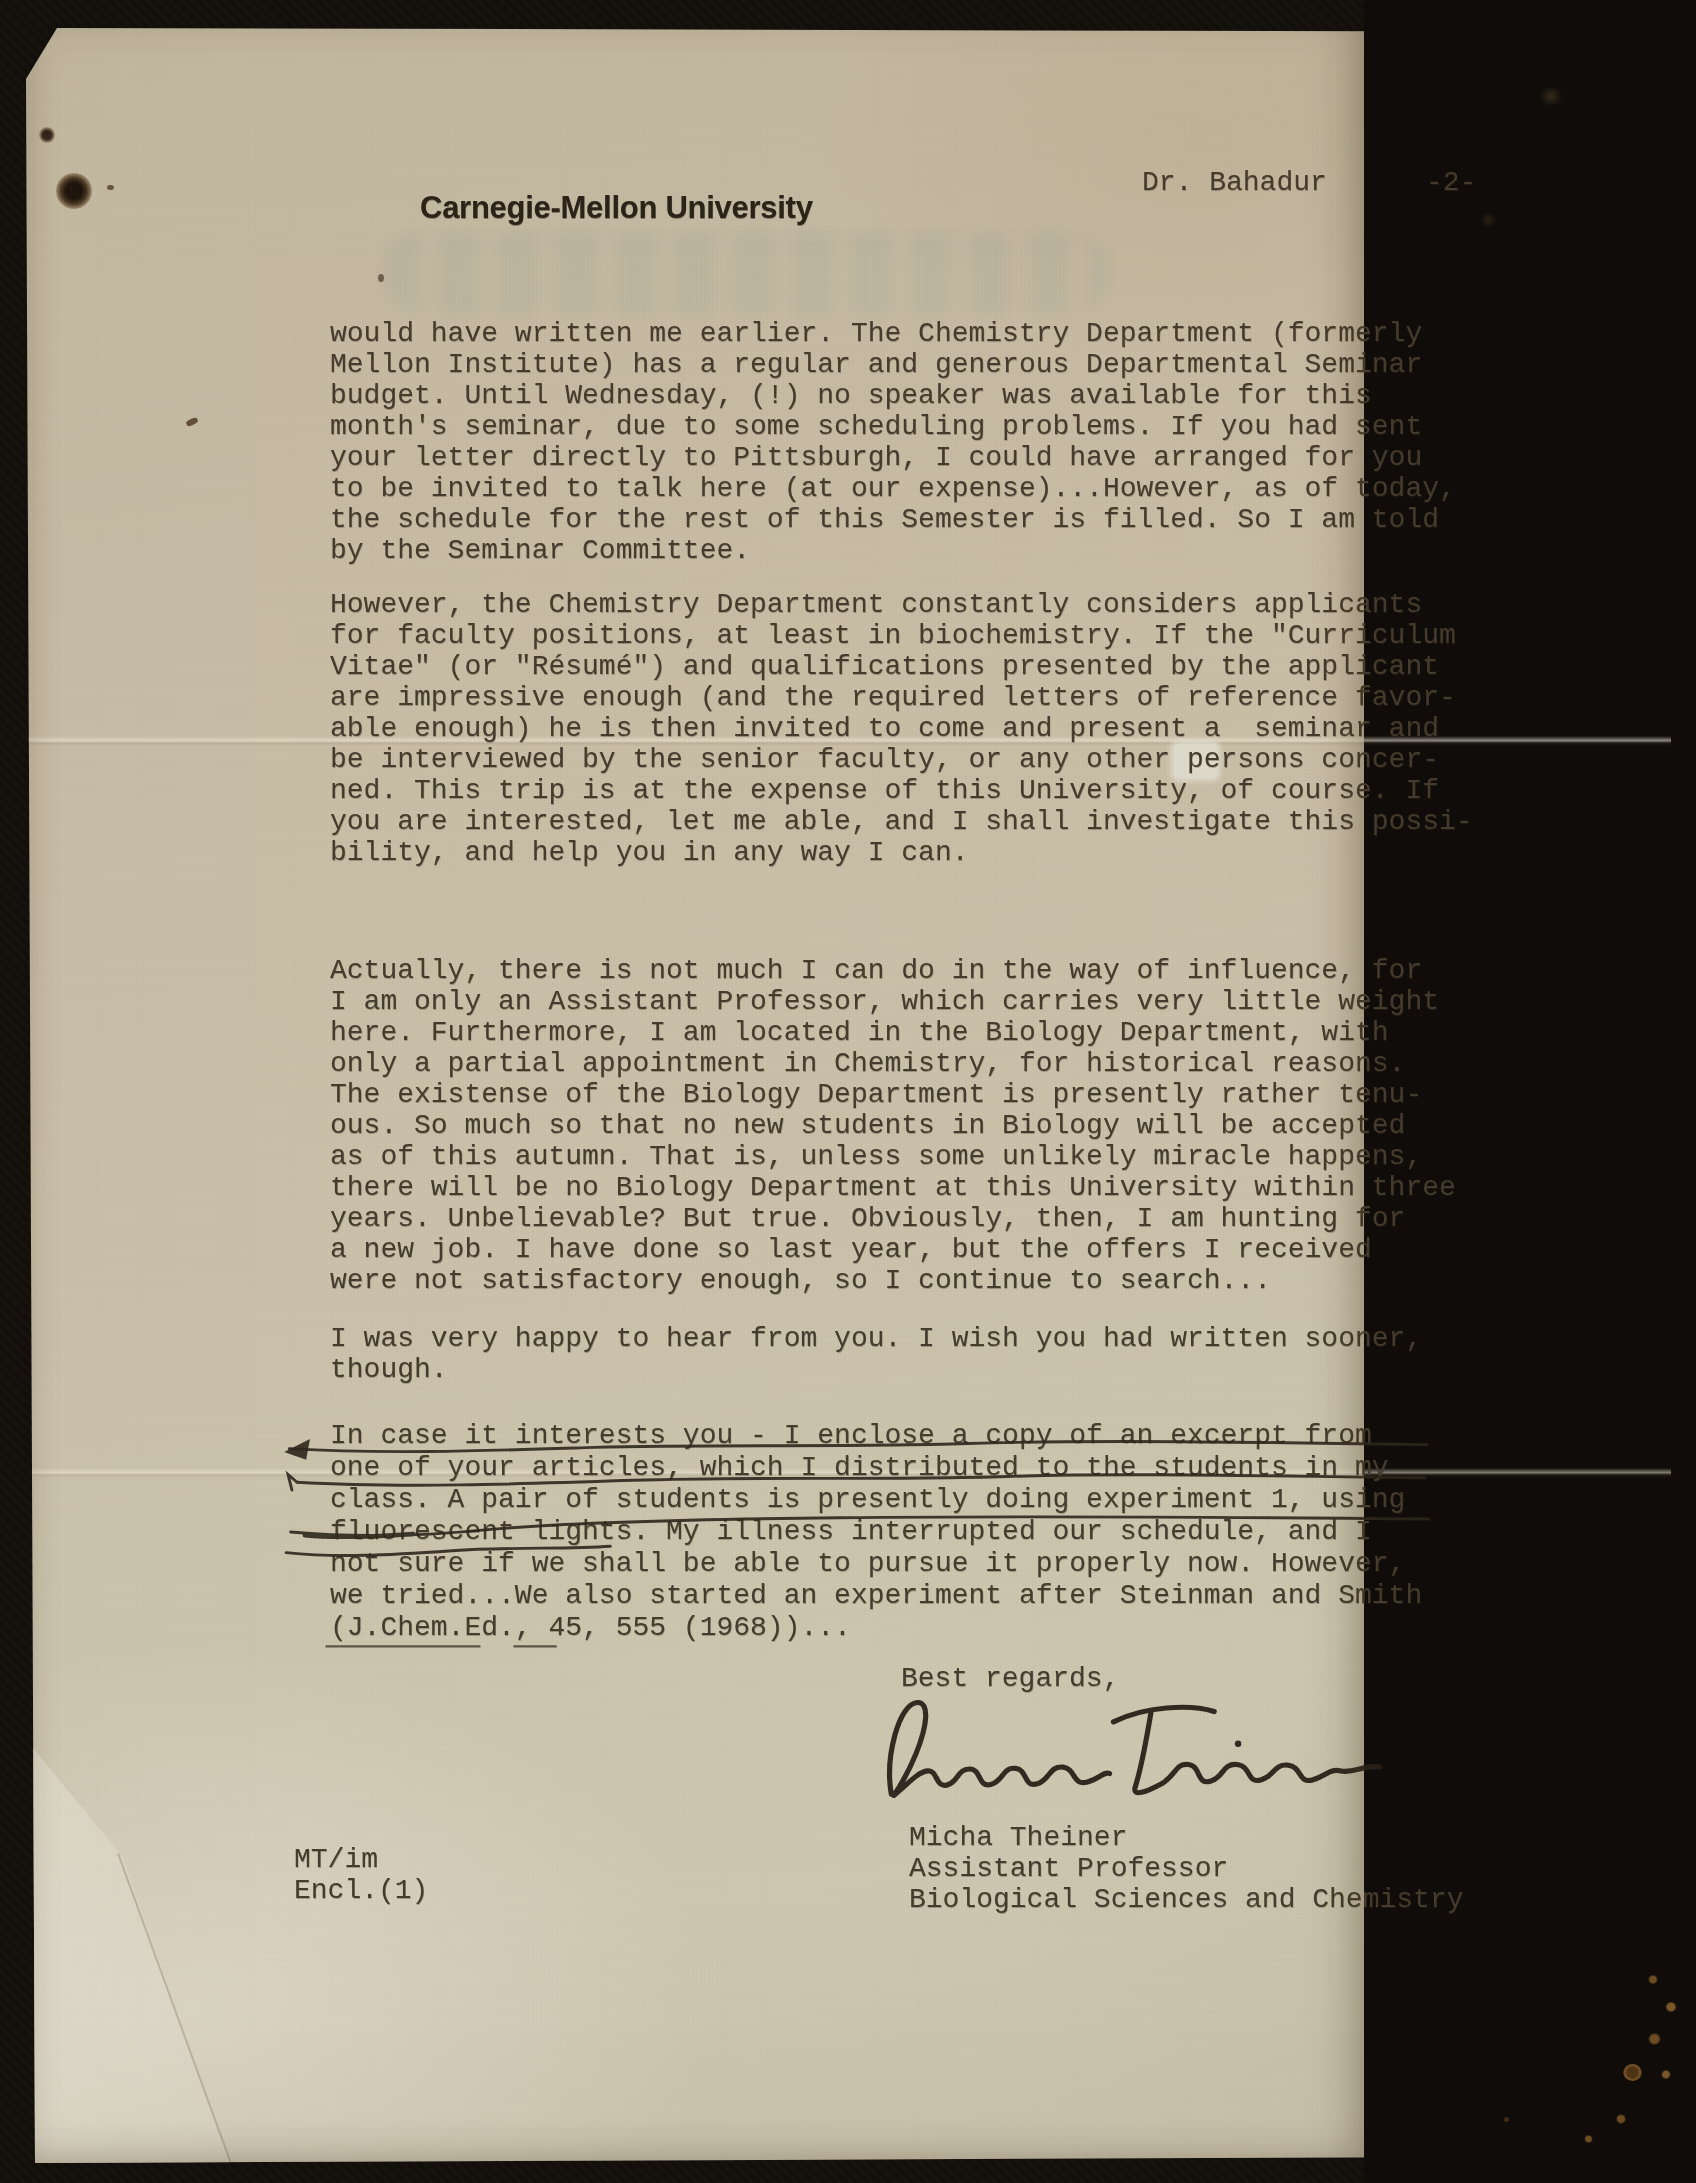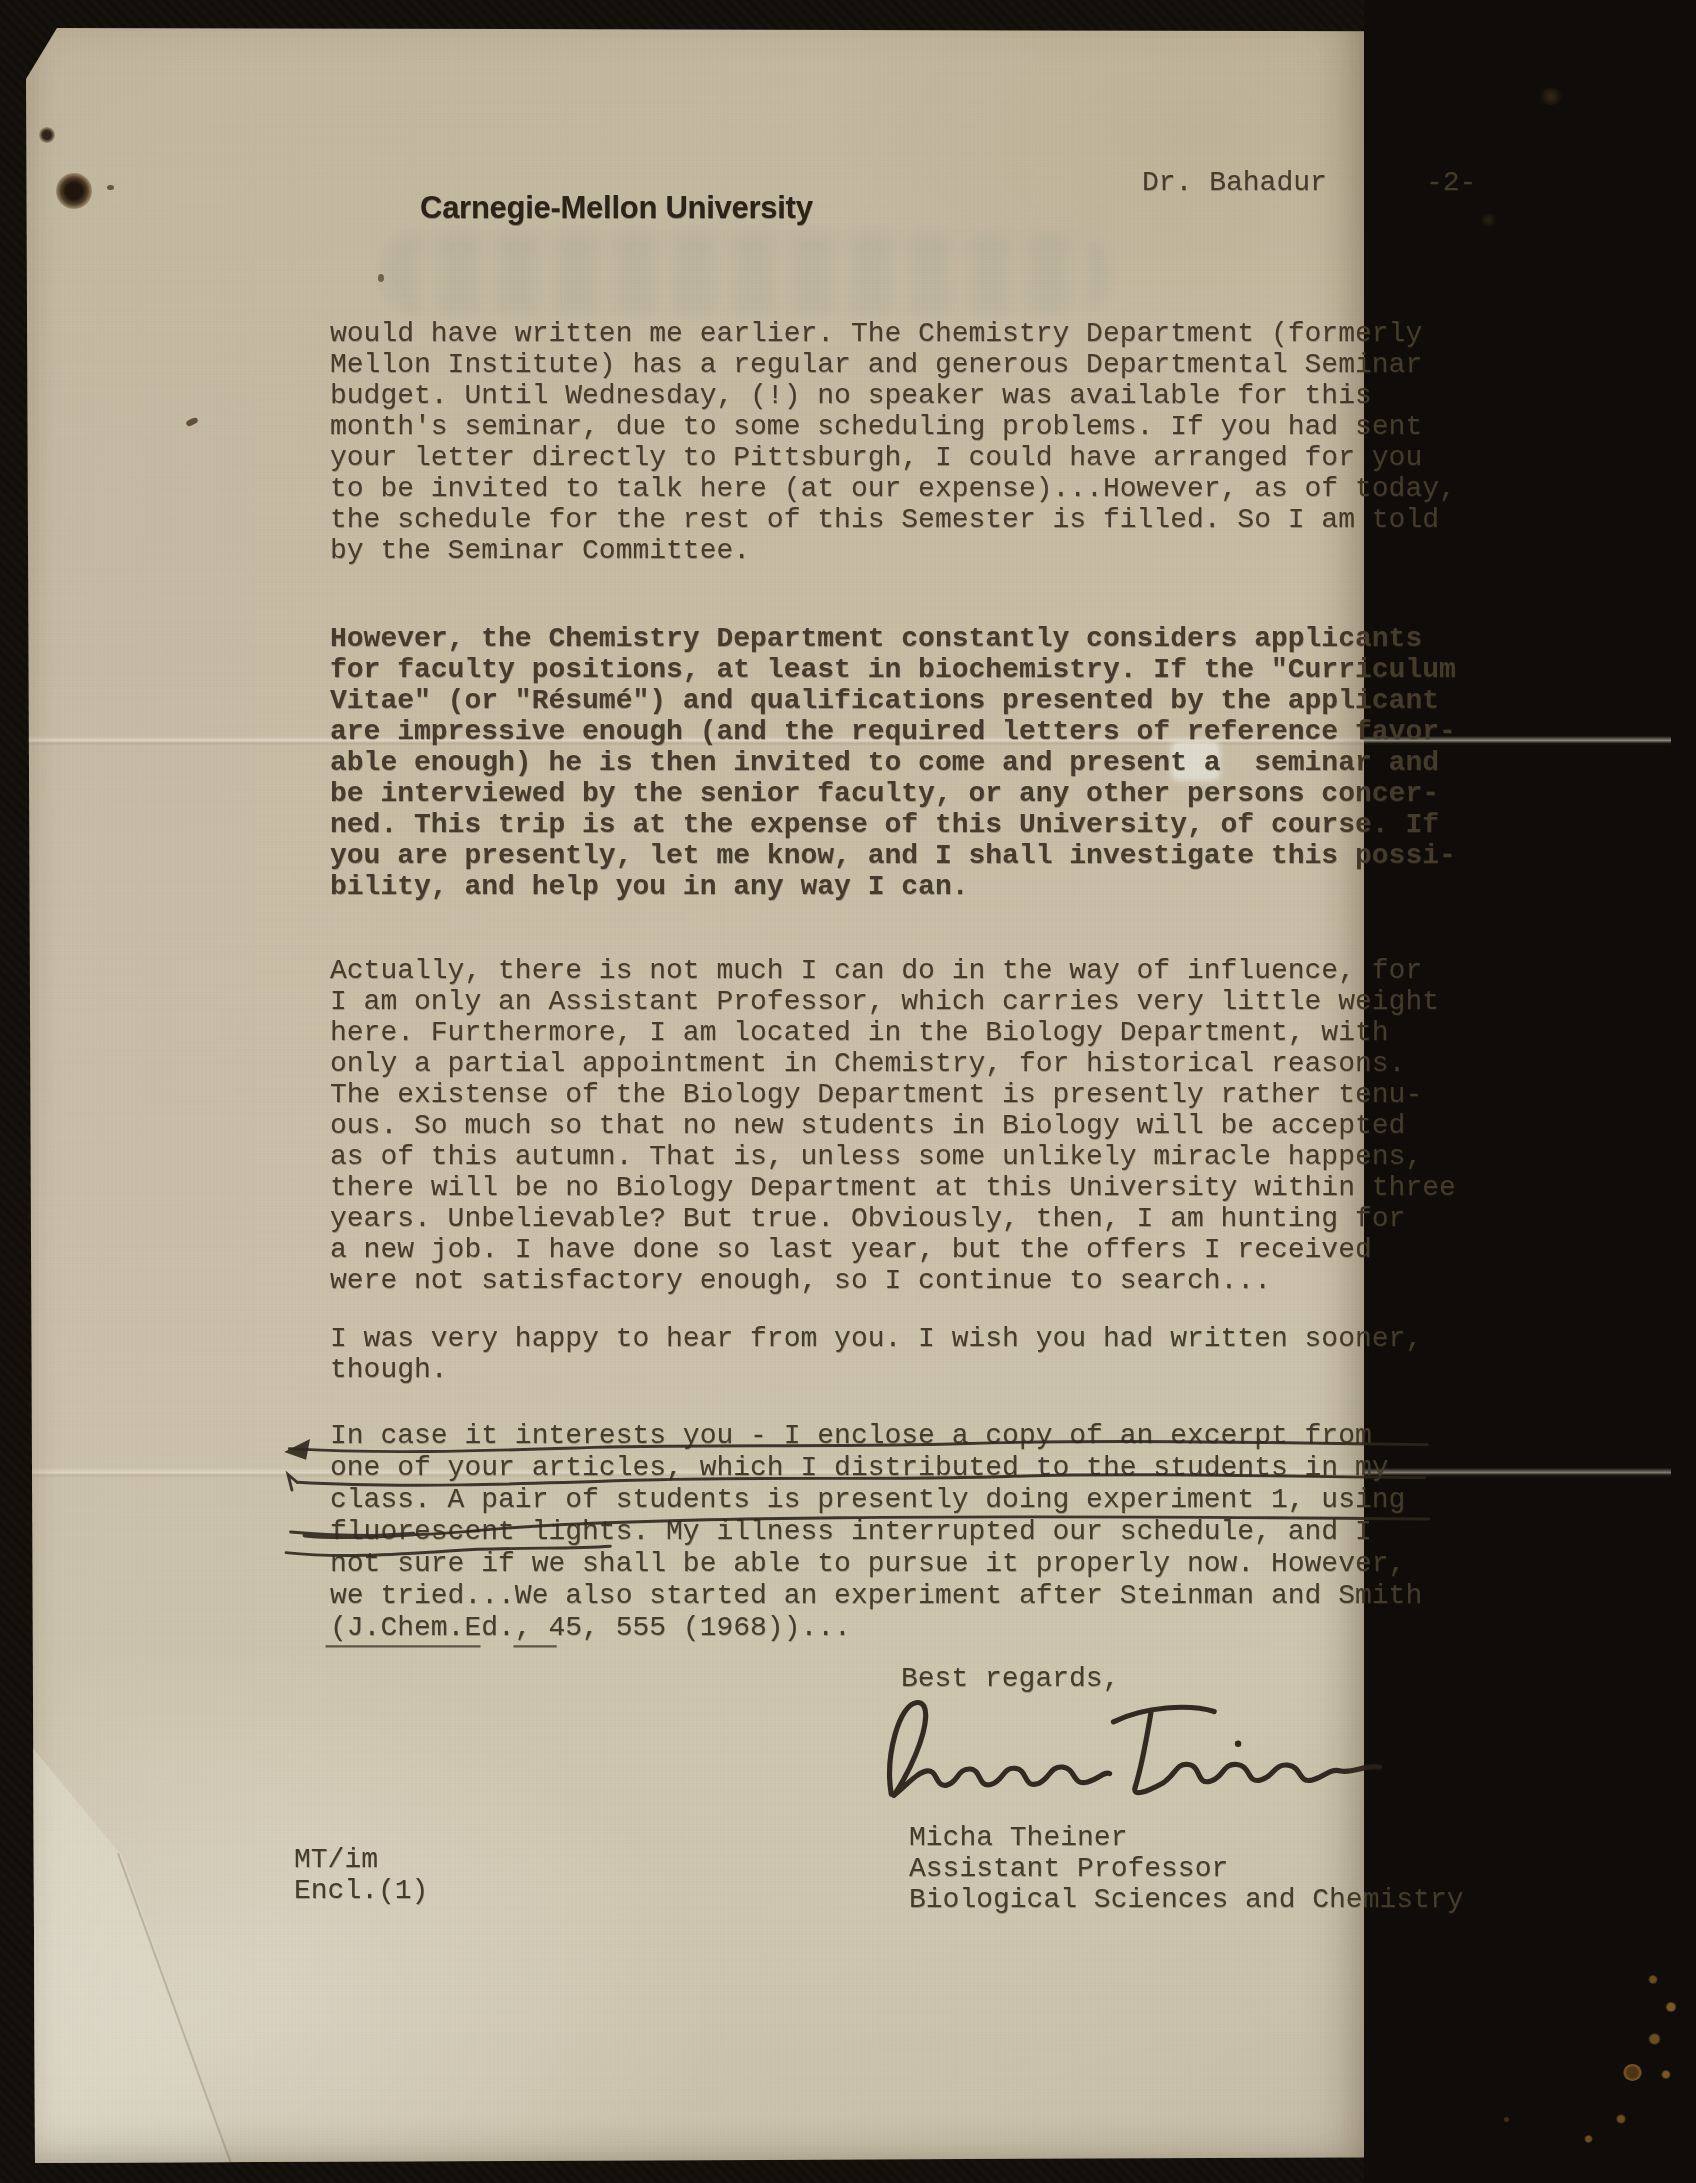--- a/index.html
+++ b/index.html
@@ -83,29 +83,29 @@
       <div class="ln">would have written me earlier. The Chemistry Department (formerly</div>
       <div class="ln">Mellon Institute) has a regular and generous Departmental Seminar</div>
       <div class="ln">budget. Until Wednesday, (!) no speaker was available for this</div>
       <div class="ln">month's seminar, due to some scheduling problems. If you had sent</div>
       <div class="ln">your letter directly to Pittsburgh, I could have arranged for you</div>
       <div class="ln">to be invited to talk here (at our expense)...However, as of today,</div>
       <div class="ln">the schedule for the rest of this Semester is filled. So I am told</div>
       <div class="ln">by the Seminar Committee.</div>
     </div>
 
-    <div class="para" id="para-2" style="top:623px;font-weight:bold;">
+    <div class="para" id="para-2" style="top:589px;">
       <div class="ln">However, the Chemistry Department constantly considers applicants</div>
       <div class="ln">for faculty positions, at least in biochemistry. If the "Curriculum</div>
       <div class="ln">Vitae" (or "Résumé") and qualifications presented by the applicant</div>
       <div class="ln">are impressive enough (and the required letters of reference favor-</div>
       <div class="ln">able enough) he is then invited to come and present a  seminar and</div>
       <div class="ln">be interviewed by the senior faculty, or any other persons concer-</div>
       <div class="ln">ned. This trip is at the expense of this University, of course. If</div>
-      <div class="ln">you are presently, let me know, and I shall investigate this possi-</div>
+      <div class="ln">you are interested, let me able, and I shall investigate this possi-</div>
       <div class="ln">bility, and help you in any way I can.</div>
     </div>
 
     <div class="para" id="para-3" style="top:955px;">
       <div class="ln">Actually, there is not much I can do in the way of influence, for</div>
       <div class="ln">I am only an Assistant Professor, which carries very little weight</div>
       <div class="ln">here. Furthermore, I am located in the Biology Department, with</div>
       <div class="ln">only a partial appointment in Chemistry, for historical reasons.</div>
       <div class="ln">The existense of the Biology Department is presently rather tenu-</div>
       <div class="ln">ous. So much so that no new students in Biology will be accepted</div>

